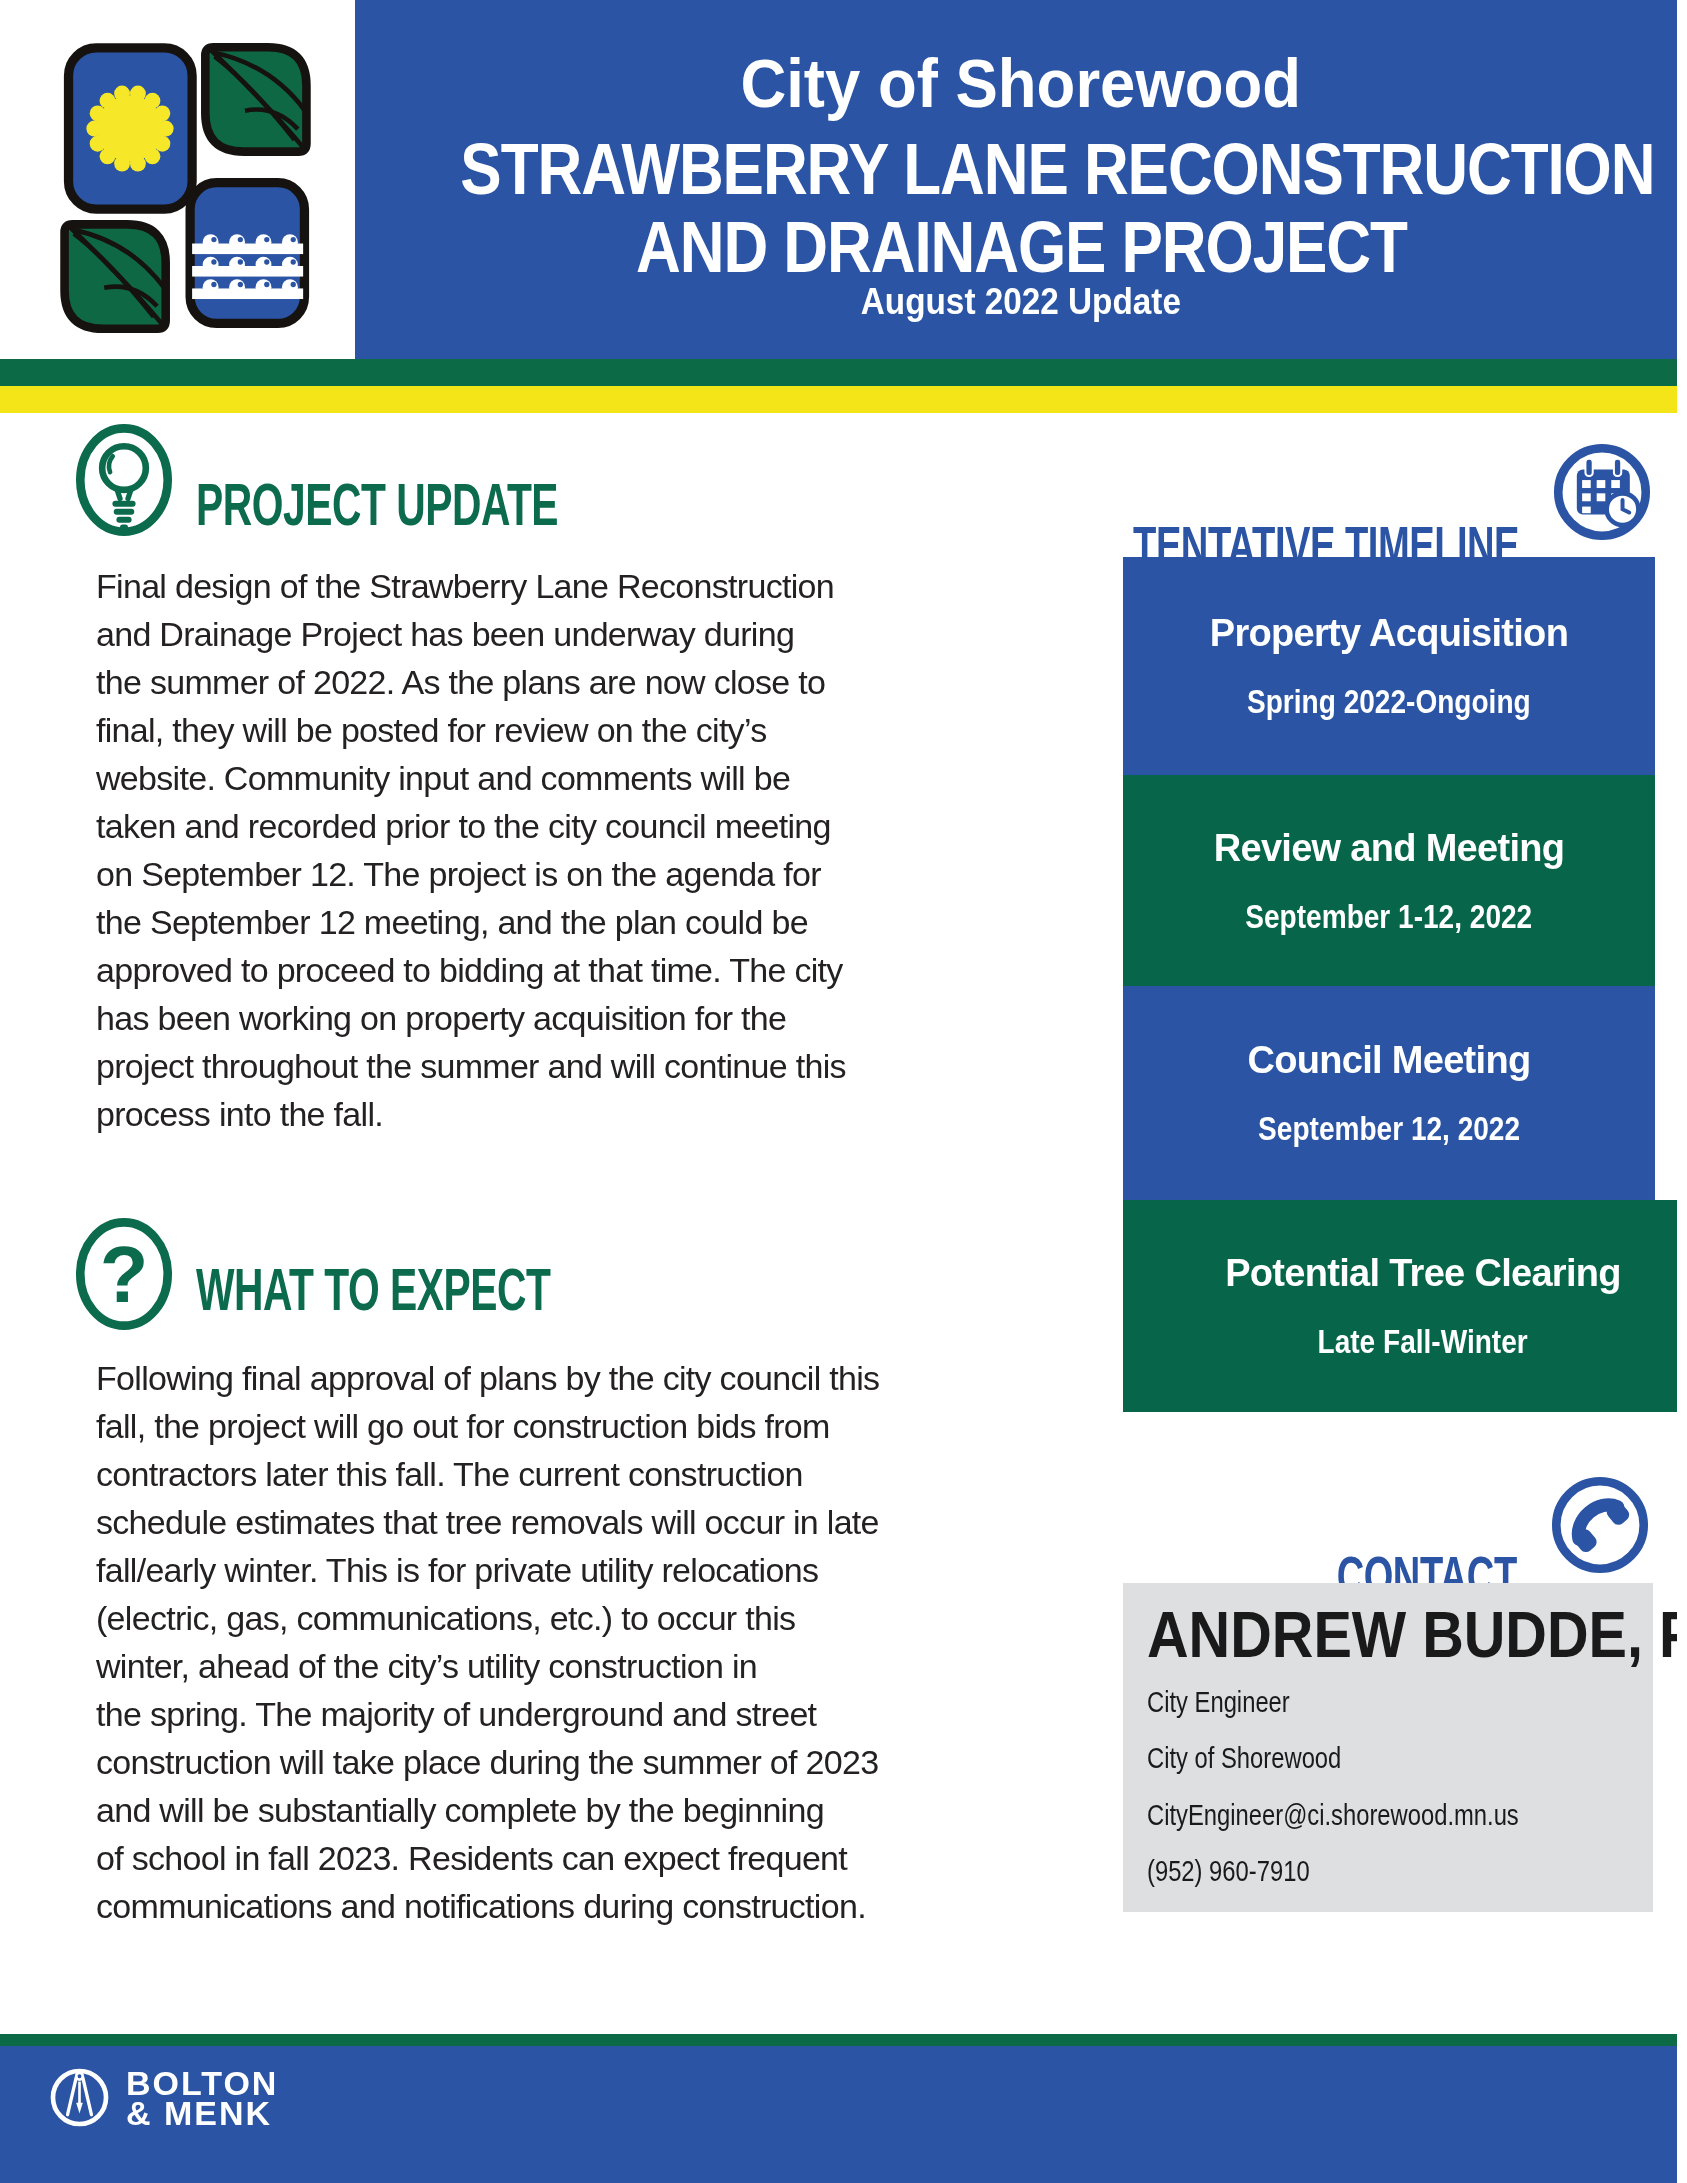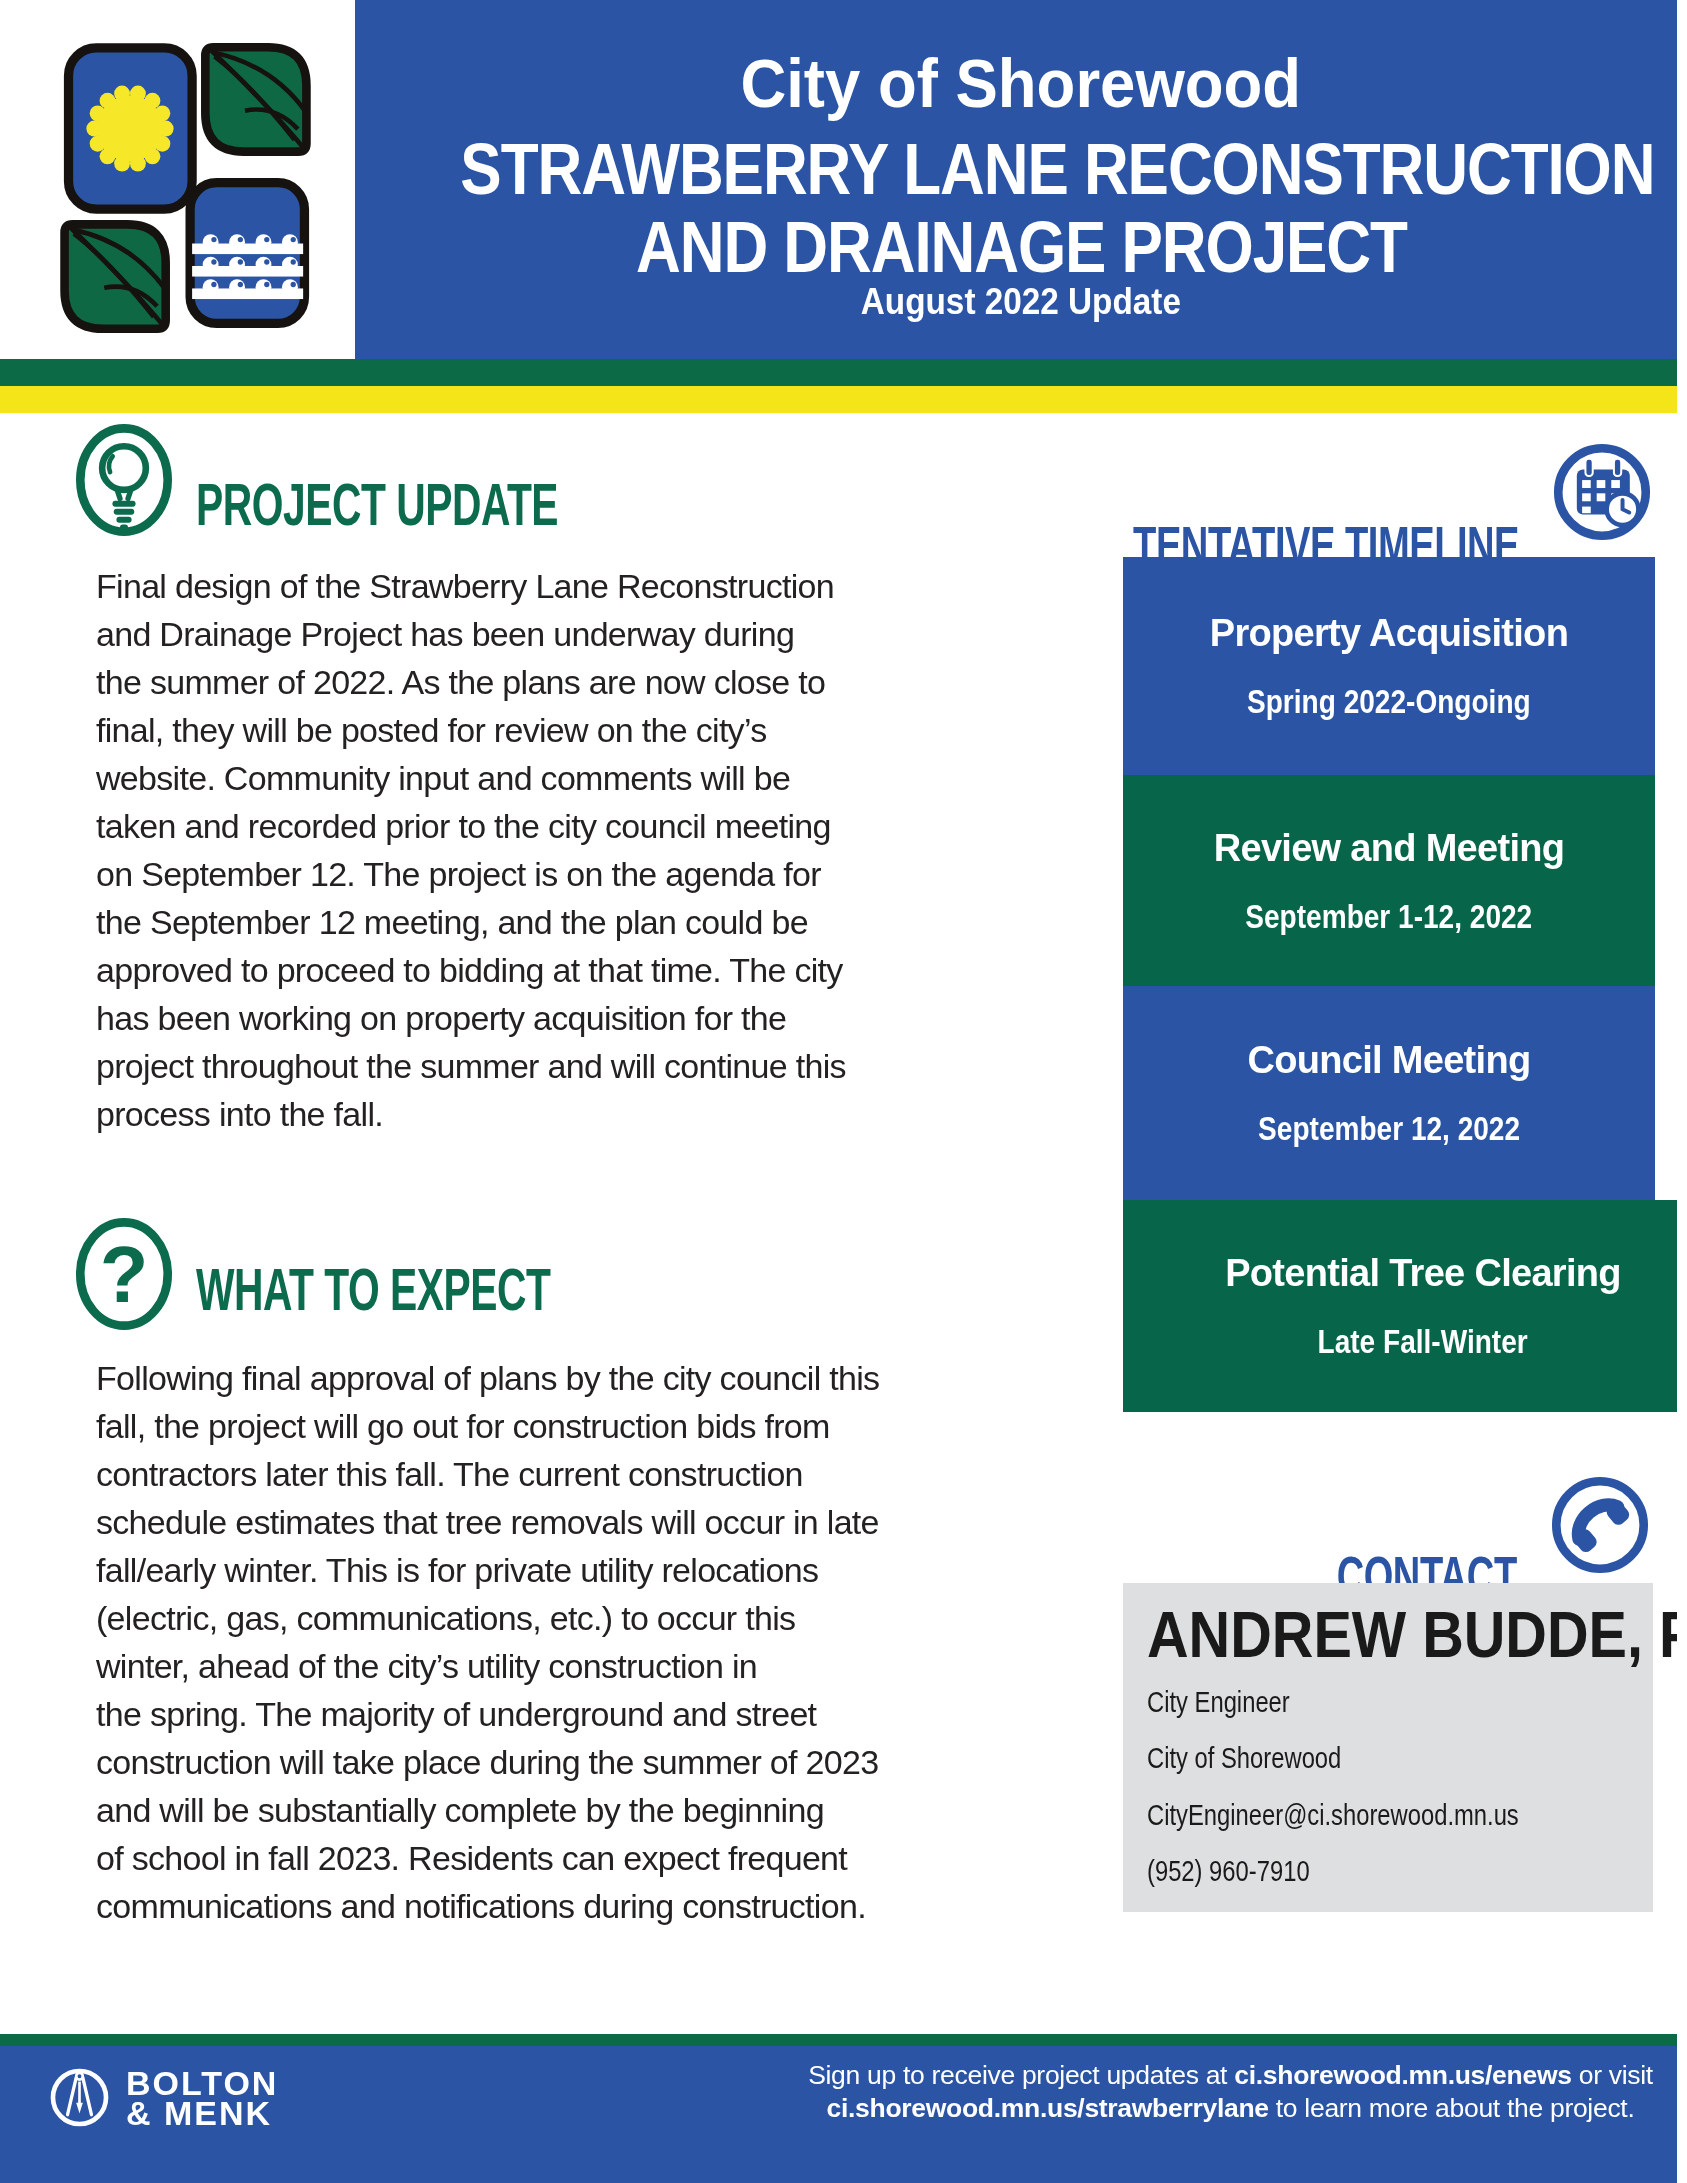--- a/index.html
+++ b/index.html
@@ -259,19 +259,15 @@
     <circle cx="46" cy="46" r="40" fill="none" stroke="#ffffff" stroke-width="7"></circle>
     <path d="M28,72 L41,16 M64,72 L51,16" stroke="#ffffff" stroke-width="5" stroke-linecap="round"></path>
     <circle cx="46" cy="14" r="5" fill="none" stroke="#ffffff" stroke-width="4"></circle>
     <line x1="46" y1="22" x2="46" y2="56" stroke="#ffffff" stroke-width="4"></line>
     <polygon points="41,54 51,54 46,70" fill="#ffffff"></polygon>
   </svg>
   <div class="abs bm-text">
     <div>BOLTON</div>
     <div>&amp; MENK</div>
   </div>
-  <div class="abs footer-note">
-    <div><span>Sign up to receive project updates at </span><b>ci.shorewood.mn.us/enews</b><span> or visit</span></div>
-    <div><b>ci.shorewood.mn.us/strawberrylane</b><span> to learn more about the project.</span></div>
-  </div>
 
 </div>
 
 
 </body></html>

